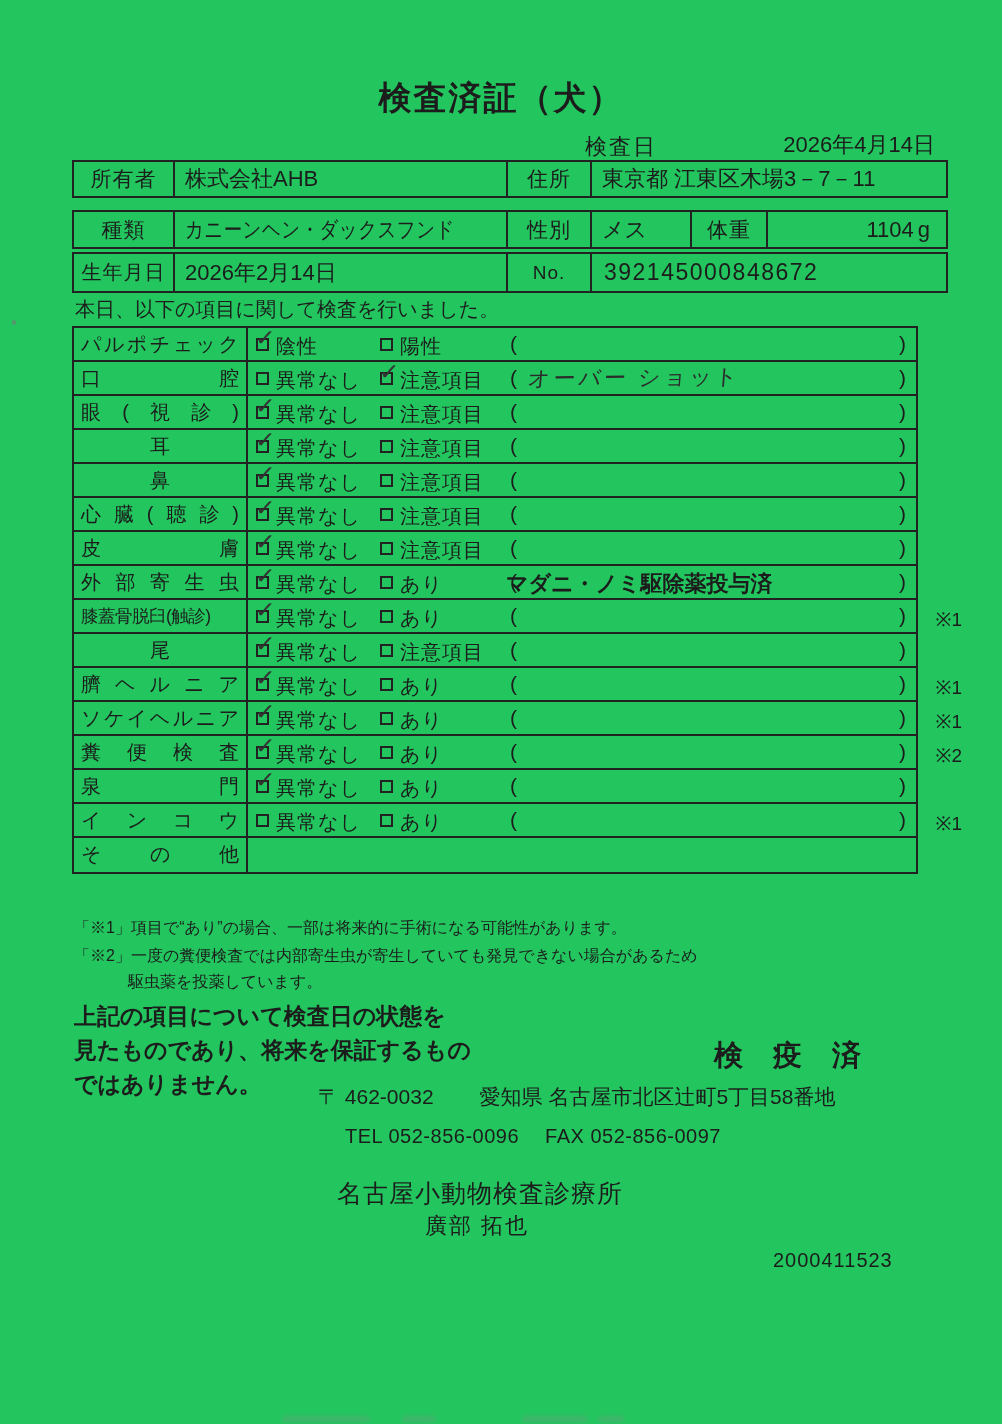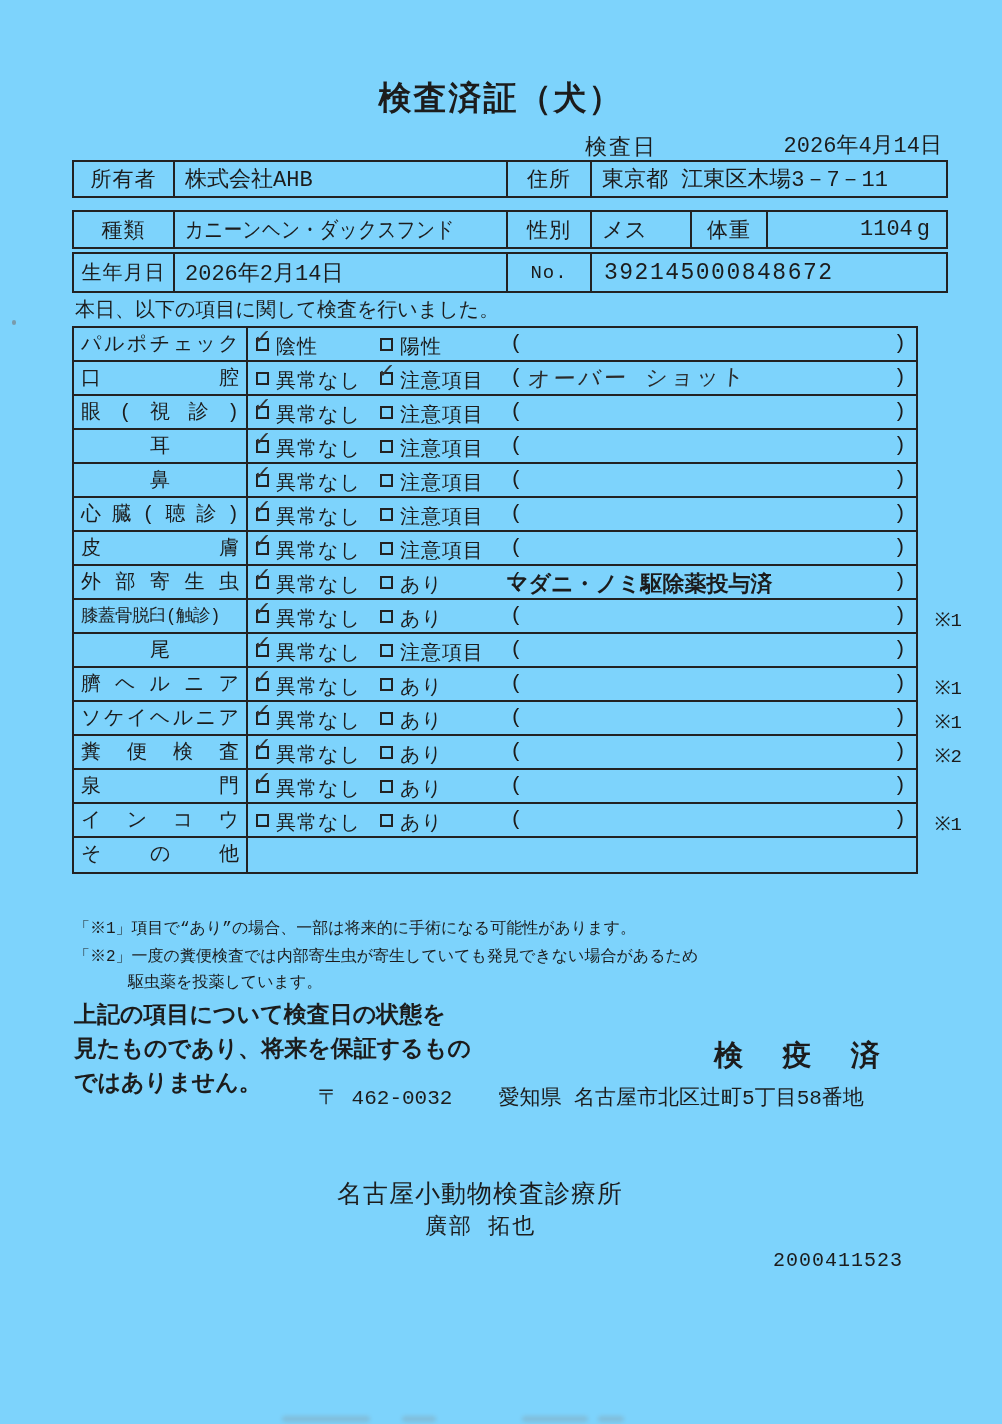--- a/index.html
+++ b/index.html
@@ -1,28 +1,28 @@
 <!DOCTYPE html>
 <html><head>
 <meta charset="utf-8">
 <style>
   * { margin:0; padding:0; box-sizing:border-box; }
   html,body { background:#e8e8e6; }
   .page {
     position:relative; width:1002px; height:1424px;
-    background:#7dd3fc;
-    font-family:Liberation Mono, monospace;
+    background:#22c55e;
+    font-family:Liberation Sans, sans-serif;
     color:#1c1c1c; overflow:hidden;
   }
   .doc-title {
     position:absolute; left:0; right:0; top:76px;
     text-align:center; font-size:33px; font-weight:600; letter-spacing:2px;
   }
   .insp-label { position:absolute; left:585px; top:132px; font-size:22px; letter-spacing:2px; }
-  .insp-value { position:absolute; right:60px; top:130px; font-size:22px; }
+  .insp-value { position:absolute; right:67px; top:130px; font-size:22px; }
 
   .tbl { position:absolute; left:72px; width:876px; border:2px solid #222; display:flex; background:transparent; }
   .cell { border-right:2px solid #222; display:flex; align-items:center; font-size:21px; }
   .cell:last-child { border-right:none; flex:1; }
   .cell.lab { justify-content:center; letter-spacing:1px; }
   .cell.val { padding-left:10px; font-size:22px; }
   .w-label1 { width:101px; }
   .w-value1 { width:333px; }
   .w-label2 { width:84px; }
   .w-sex    { width:100px; }
@@ -363,20 +363,24 @@
       <div>ではありません。</div>
     </div>
 
   <div class="stamp">検 疫 済</div>
 
   <div class="addr-line">
     <span>〒 462-0032</span>
     <span>愛知県 名古屋市北区辻町5丁目58番地</span>
   </div>
 
+  <div class="tel-line">
+    <span>TEL 052-856-0096</span>
+    <span>FAX 052-856-0097</span>
+  </div>
 
   <div class="clinic-name">名古屋小動物検査診療所</div>
   <div class="vet-name">廣部 拓也</div>
   <div class="serial">2000411523</div>
 
   <div class="speck"></div>
   <div class="smudge sm1"></div>
   <div class="smudge sm2"></div>
   <div class="smudge sm3"></div>
   <div class="smudge sm4"></div>

